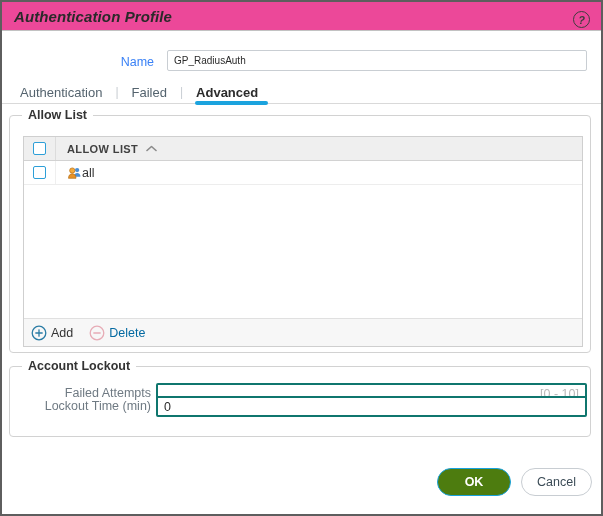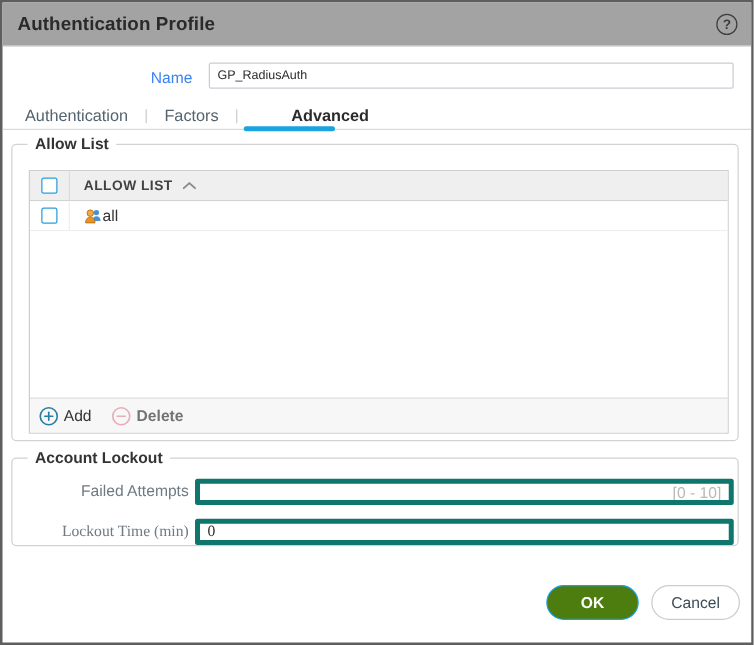--- a/index.html
+++ b/index.html
@@ -11,24 +11,24 @@
   }
   .window {
     position: relative;
     width: 603px; height: 516px;
     background: #ffffff;
     border: 2px solid #5e5e5e;
     overflow: hidden;
   }
   
   .titlebar {
-    position: absolute; left: 0; top: 0; right: 0; height: 35px;
-    background: #a3a3a3;
+    position: absolute; left: 0; top: 0; right: 0; height: 29px;
+    background: #ec4899;
     border-bottom: 1px solid #c2c2c2;
-    display: flex; align-items: center;
+    display: flex; align-items: center; font-style: italic;
   }
   .titlebar .title {
     margin-left: 12px;
     font-size: 15px; font-weight: 700; color: #2a2a2a;
     letter-spacing: .1px;
   }
   .help-icon {
     position: absolute; right: 11px; top: 9px;
     width: 17px; height: 17px;
     border: 1.5px solid #3d3d3d; border-radius: 50%;
@@ -47,21 +47,21 @@
     padding: 0 6px; font-family: inherit; font-size: 10px; color: #2b2b2b;
     outline: none;
   }
   
   .tabs {
     position: absolute; left: 18px; top: 78px; height: 24px;
     display: flex; align-items: center; gap: 13px;
     font-size: 13px;
   }
   .tab { color: #54636e; cursor: pointer; white-space: nowrap; }
-  .tab.active { color: #2b2b2b; font-weight: 700; margin-left: 29px; }
+  .tab.active { color: #2b2b2b; font-weight: 700; }
   .tab-sep { color: #c9ced3; font-size: 12px; }
   .tabs-rule {
     position: absolute; left: 0; right: 0; top: 101px; height: 1px;
     background: #d9d9d9;
   }
   .tab-underline {
     position: absolute; left: 193px; top: 99px; width: 73px; height: 4px;
     border-radius: 3px; background: #1ba3de;
   }
   
@@ -116,35 +116,35 @@
   }
   .t-spacer { flex: 1 1 auto; background: #fff; }
   .t-foot {
     flex: 0 0 28px;
     background: #f7f7f7; border-top: 1px solid #e0e0e0;
     display: flex; align-items: center; gap: 16px; padding-left: 7px;
   }
   .foot-btn { display: flex; align-items: center; gap: 4px; cursor: pointer; }
   .foot-btn span.lbl { color: #333; }
   .foot-btn.disabled { cursor: default; }
-  .foot-btn.disabled span.lbl { color: #737373; font-weight: bold; }
+  .foot-btn.disabled span.lbl { color: #0369a1; }
   
   .fl-label {
     position: absolute; left: 0; width: 141px; height: 20px;
     line-height: 20px; text-align: right; color: #6f7a83; white-space: nowrap;
   }
   .fl-input {
     position: absolute; left: 146px; width: 431px; height: 21px;
-    border: 4px solid #0f766e; border-radius: 2px;
+    border: 2px solid #0f766e; border-radius: 2px;
     padding: 0 6px; font-family: inherit; font-size: 12.5px; color: #2b2b2b;
     outline: none;
   }
   .fl-input::placeholder { color: #b8b8b8; opacity: 1; }
   .row1 { top: 16px; text-align: right; }
-  .row2 { top: 48px; font-family: Liberation Serif, serif; }
+  .row2 { top: 29px; }
   
   .btn {
     position: absolute; top: 466px; height: 28px;
     border-radius: 15px; font-family: inherit; font-size: 12.5px;
     display: flex; align-items: center; justify-content: center;
     cursor: pointer;
   }
   .btn-ok {
     left: 435px; width: 74px;
     background: #4d7c0f; border: 1px solid #17a2dd;
@@ -166,21 +166,21 @@
     <span class="title">Authentication Profile</span>
     <span class="help-icon">?</span>
   </div>
 
   <label class="name-label">Name</label>
   <input class="name-input" type="text" value="GP_RadiusAuth" style="">
 
   <div class="tabs">
     <span class="tab">Authentication</span>
     <span class="tab-sep">|</span>
-    <span class="tab">Factors</span>
+    <span class="tab">Failed</span>
     <span class="tab-sep">|</span>
     <span class="tab active">Advanced</span>
   </div>
   <div class="tabs-rule"></div>
   <div class="tab-underline"></div>
 
   <div class="fieldset fs-allow">
     <span class="legend">Allow List</span>
 
     <div class="table">

